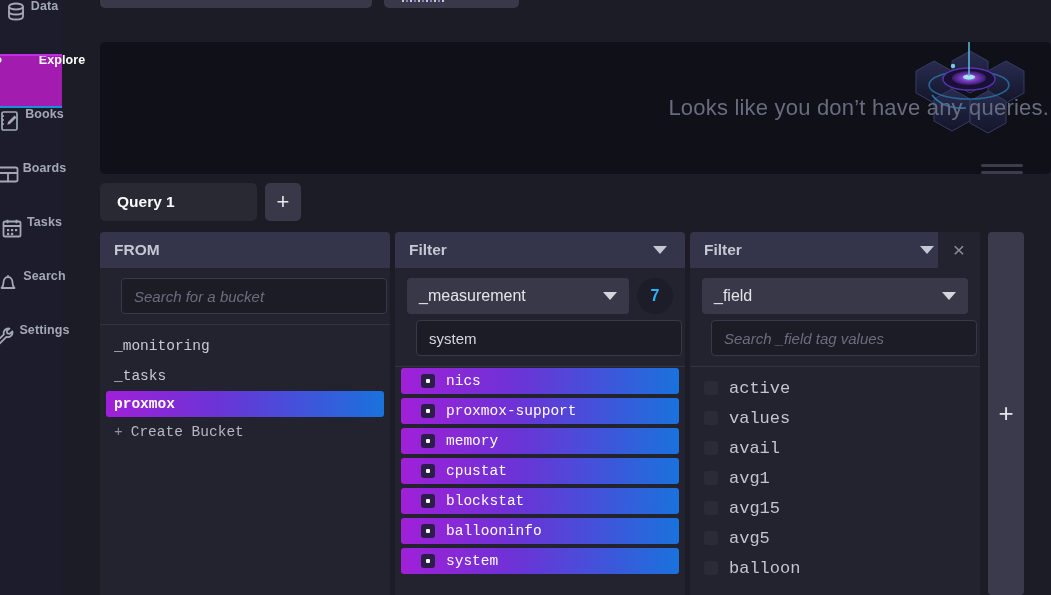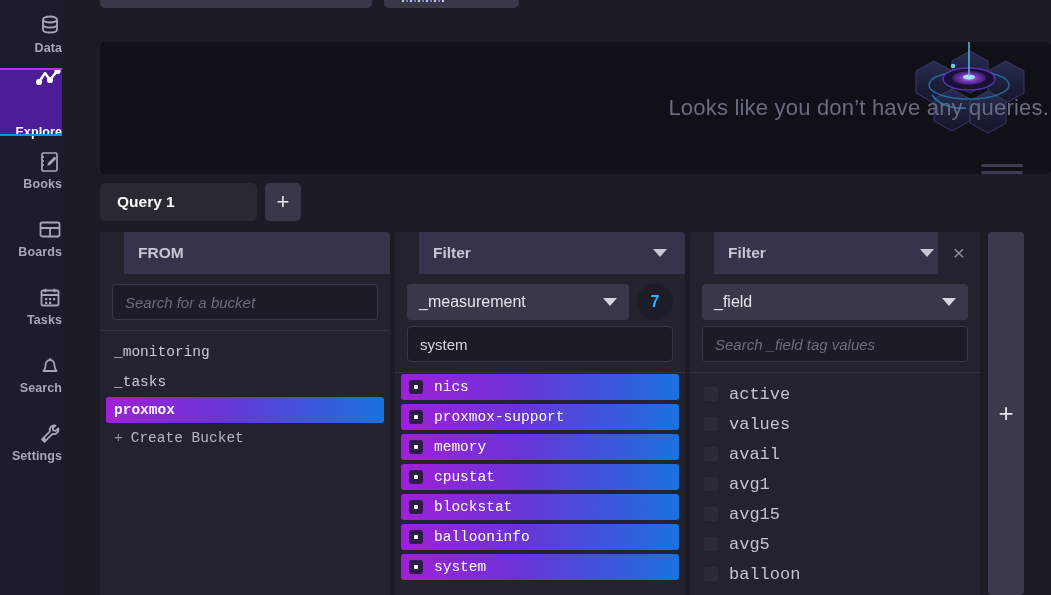--- a/index.html
+++ b/index.html
@@ -19,37 +19,37 @@
   
   .nav {
     width: 62px; min-width: 62px; height: 595px;
     background: #1c1c2c;
     display: flex; flex-direction: column;
     align-items: stretch;
     position: relative;
     z-index: 10;
   }
   .nav-item {
-    height: 68px;
-    display: flex; flex-direction: column;
-    align-items: flex-end; justify-content: center;
+    height: 54px;
+    display: flex; flex-direction: row;
+    align-items: flex-start; justify-content: center;
     gap: 3px;
     color: #a4a8b6;
     cursor: pointer;
     position: relative;
   }
   .nav-item .nav-label {
     font-size: 12.5px;
     font-weight: bold;
     letter-spacing: .1px;
     line-height: 1;
   }
   .nav-item .nav-ico { height: 26px; display:flex; align-items:center; justify-content:center;}
   .nav-item.active {
-    background: #4c1d95;
+    background: #a21caf;
     color: #ffffff;
     gap: 36px;
   }
   .nav-item.active::before {
     content: ""; position: absolute; top: 0; left: 0; right: 0; height: 2px;
     background: #bf2fe5;
   }
   .nav-item.active::after {
     content: ""; position: absolute; bottom: 0; left: 0; right: 0; height: 2px;
     background: #1a8fe0;
@@ -162,30 +162,29 @@
     gap: 5px;
   }
   .bcol {
     width: 290px; min-width: 290px;
     background: #232330;
     border-radius: 4px 4px 0 0;
     display: flex; flex-direction: column;
     overflow: hidden;
   }
   .bcol-head {
-    height: 42px;
+    height: 36px;
     background: #34344a;
     display: flex; align-items: center;
     padding: 12px 14px;
     color: #c5c7d2;
     font-size: 15.5px;
     font-weight: bold;
     position: relative;
     flex-shrink: 0;
-    margin-left: 24px;
   }
   .bcol-head.with-x { padding-right: 0; }
   .bcol-head .head-inner {
     flex: 1;
     display: flex; align-items: center; justify-content: space-between;
     height: 100%;
   }
   .bcol-head .caret {
     width: 0; height: 0;
     border-left: 7px solid transparent;
@@ -209,20 +208,21 @@
   .search-box {
     width: 100%; height: 36px;
     background: #1c1c27;
     border: 1px solid #383848;
     border-radius: 4px;
     color: #d6d7de;
     font-family: "Liberation Sans", sans-serif;
     font-size: 15px;
     padding: 0 12px;
     outline: none;
+    margin-left: 9px;
   }
   .search-box::placeholder { color: #6a6d7c; font-style: italic; }
 
   .divider { height: 1px; background: #33333f; flex-shrink: 0; }
 
   
   .keyrow {
     display: flex; align-items: center; gap: 8px;
     padding: 10px 12px 6px 12px; flex-shrink: 0;
   }
@@ -278,21 +278,21 @@
     color: #b5b7c2;
   }
   .bucket-item.create .plus { color: #8e90a0; margin-right: 8px;}
 
   .sel-item {
     height: 26px;
     margin: 0 6px 4px 6px;
     border-radius: 3px;
     background: linear-gradient(90deg, #a020d8 0%, #6b33d6 42%, #1a72dd 100%);
     display: flex; align-items: center;
-    padding: 0 8px;
+    padding: 0 20px;
     color: #ffffff;
     font-family: "Liberation Mono", monospace;
     font-size: 14.5px;
     cursor: pointer;
   }
   .sel-item .chk {
     width: 14px; height: 14px;
     border-radius: 3px;
     background: #2c1d4a;
     margin-right: 11px;

